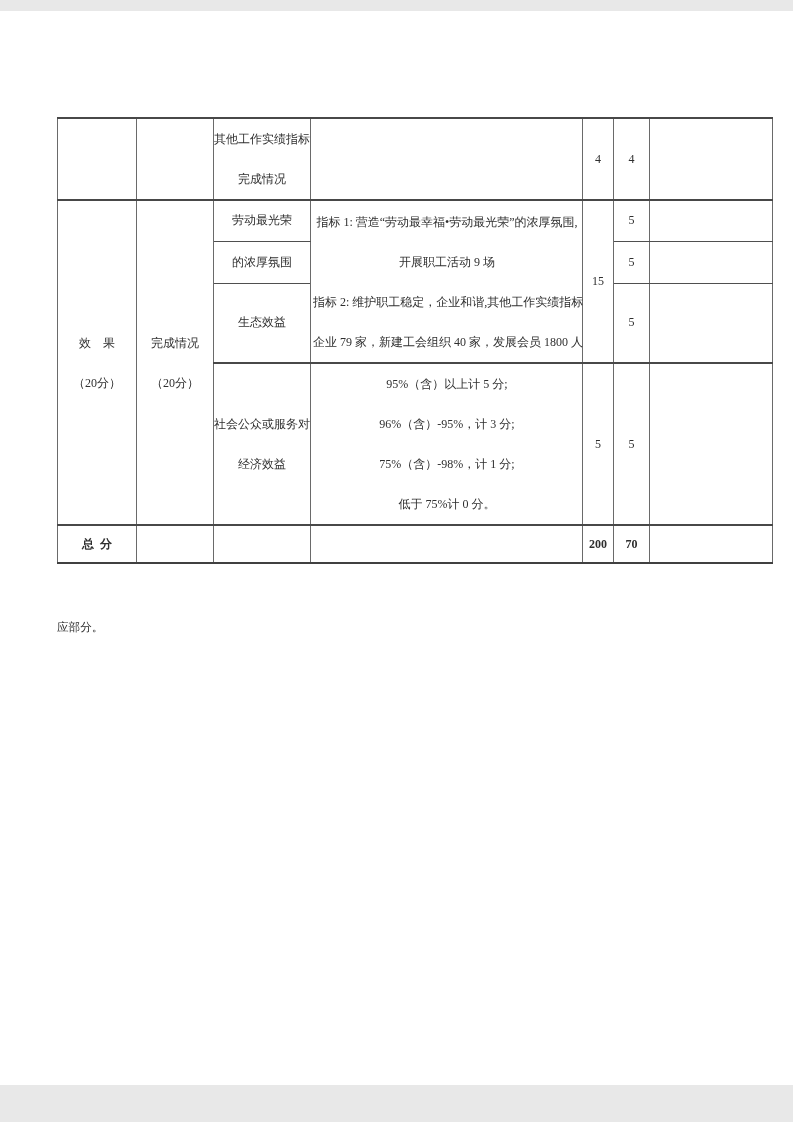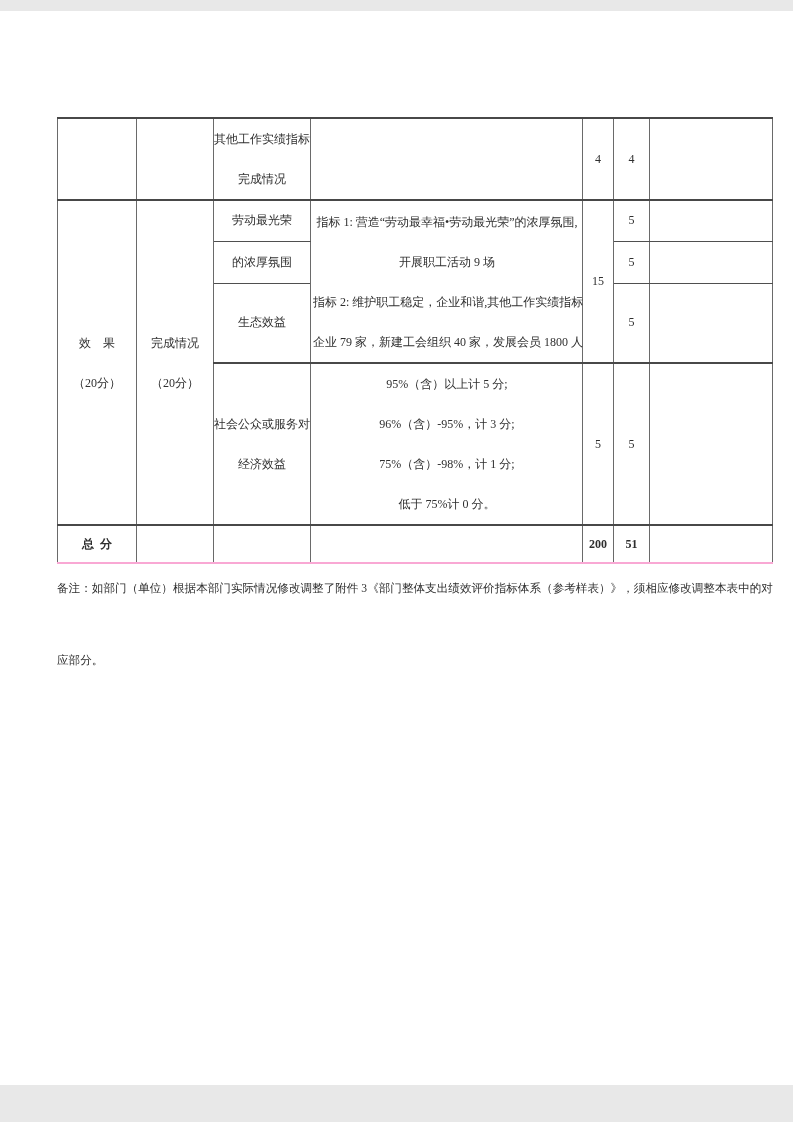--- a/index.html
+++ b/index.html
@@ -28,36 +28,36 @@
     border-right: 1px solid #6a6a6a;
     border-top: 1px solid #4f4f4f;
     border-bottom: 1px solid #4f4f4f;
     padding: 0;
     text-align: center;
     vertical-align: middle;
     font-size: 12px;
     color: #2f2f2f;
   }
   tr.rt > td { border-top: 2px solid #484848; }
-  tr.rb > td { border-bottom: 2px solid #f9a8d4; }
+  tr.rb > td { border-bottom: 2px solid #404040; }
   .line { white-space: pre; line-height: 40px; }
   .left-cell { text-align: left; }
   .left-cell .line { padding-left: 2px; padding-right: 1px; font-family: Liberation Serif, serif; }
   .num { font-size: 12px; }
   .bold { font-weight: bold; font-size: 12.5px; }
   .note-line {
     position: absolute;
     left: 57px;
     font-size: 11.6px;
     white-space: pre;
     color: #2f2f2f;
     line-height: 16px;
   }
   .note-line.l1 { top: 570px; width: 716px; }
-  .note-line.l2 { top: 642px; font-family: Liberation Serif, serif; }
+  .note-line.l2 { top: 609px; font-family: Liberation Serif, serif; }
 </style>
 </head>
 <body>
 
 <div class="page">
 
   <table class="eval">
     <colgroup>
       <col style="width:79px">
         <col style="width:77px">
@@ -130,22 +130,21 @@
       <td class="num">5</td>
       <td></td>
     </tr>
 
     <tr class="rt rb" style="height:38px">
       <td class="bold" style="white-space:pre">总  分</td>
       <td></td>
       <td></td>
       <td></td>
       <td class="bold">200</td>
-      <td class="bold">51</td>
+      <td class="bold">70</td>
       <td></td>
     </tr>
   </tbody>
     </table>
 
-  <div class="note-line l1">备注：如部门（单位）根据本部门实际情况修改调整了附件 3《部门整体支出绩效评价指标体系（参考样表）》，须相应修改调整本表中的对</div>
   <div class="note-line l2">应部分。</div>
 
 </div>
 
 </body></html>

